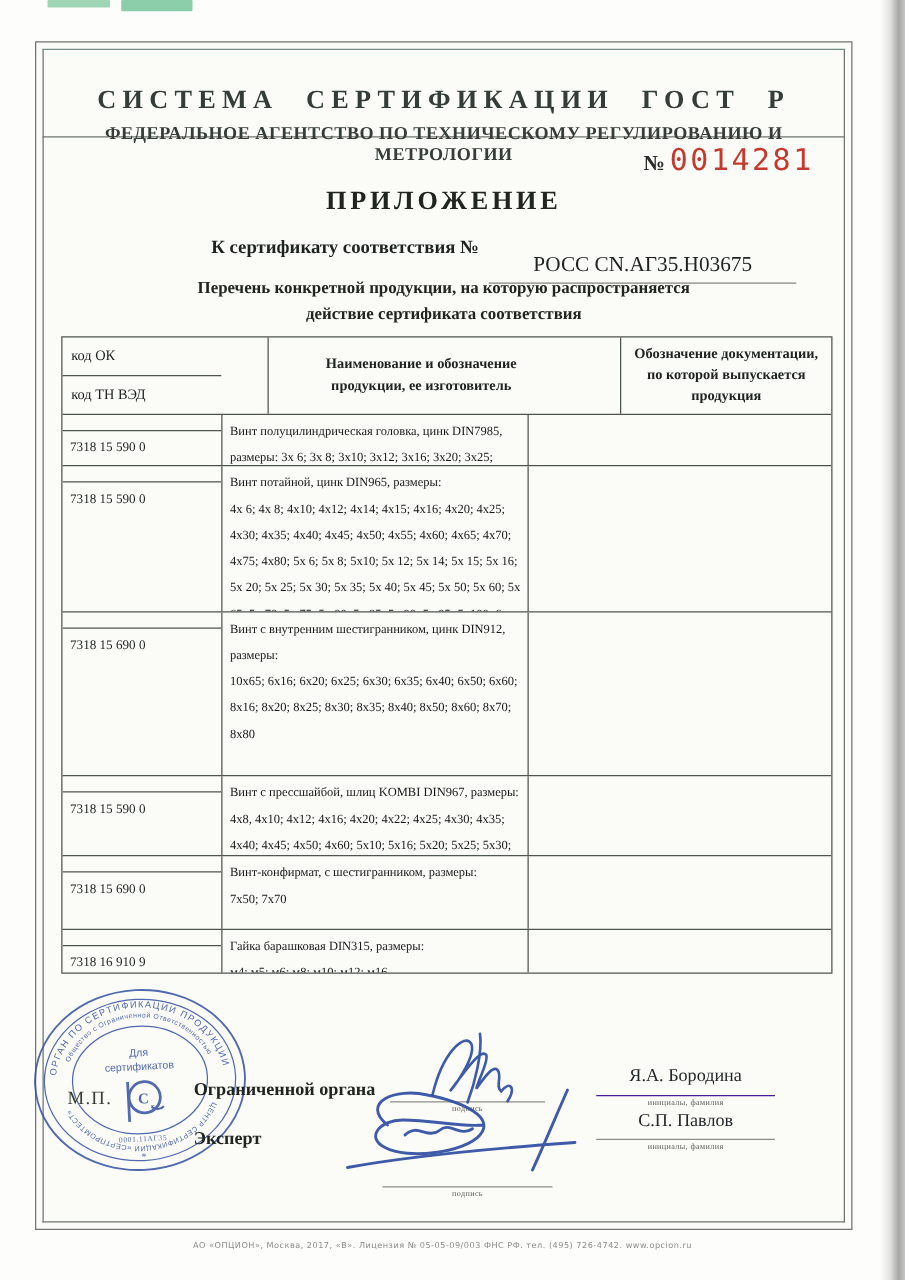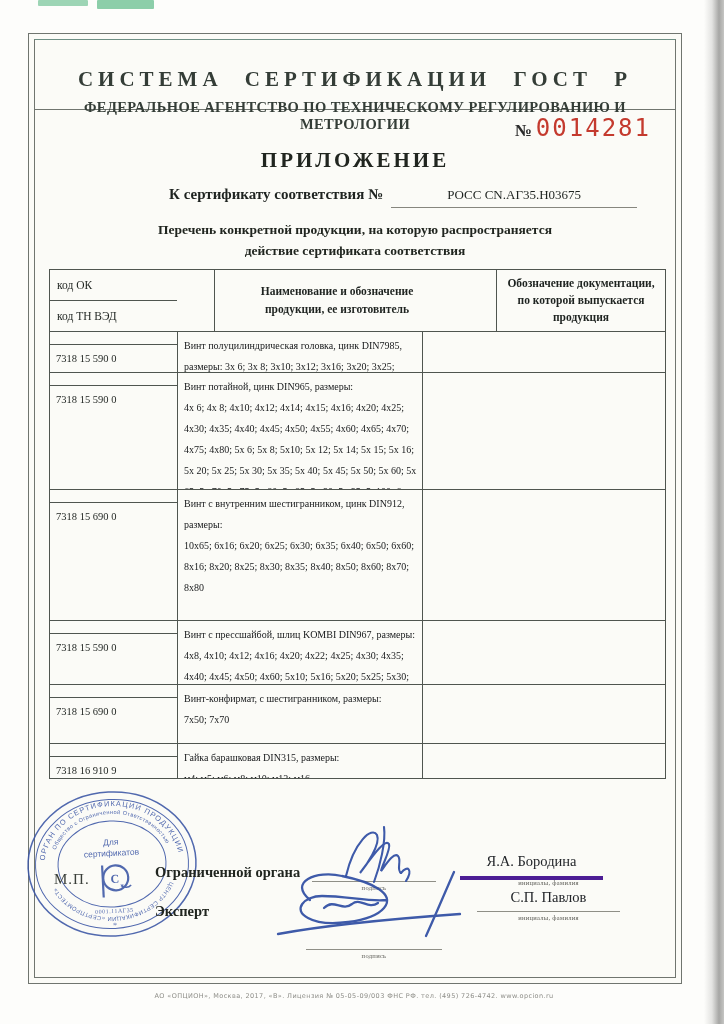--- a/index.html
+++ b/index.html
@@ -39,21 +39,21 @@
   .form-no{position:absolute;top:80px;right:30px;white-space:nowrap;}
   .form-no .nsign{font-size:17px;font-weight:bold;color:#2c2c2c;}
   .form-no .digits{font-family:"DejaVu Sans Mono", monospace;font-size:24px;color:var(--red);letter-spacing:2px;}
 
   .title{position:absolute;left:0;right:0;top:114px;text-align:center;
     font-size:21px;font-weight:bold;letter-spacing:3px;color:#20251f;}
 
   .cert-row{position:absolute;left:140px;top:150px;display:flex;align-items:flex-end;}
   .cert-label{font-size:15px;font-weight:bold;white-space:nowrap;padding-bottom:2px;}
   .cert-line{width:246px;margin-left:8px;border-bottom:1px solid #86867e;
-    text-align:center;font-size:13px;padding-bottom:4px;position:relative;top:3px;}
+    text-align:center;font-size:17px;padding-bottom:4px;position:relative;top:18px;}
 
   .desc{position:absolute;left:0;right:0;top:186px;text-align:center;
     font-size:13.5px;font-weight:bold;line-height:1.55;color:#20251f;}
 
   
   .ptable{position:absolute;left:20px;top:235px;width:615px;
     border:1px solid var(--ln);background:transparent;font-size:10px;}
   .thead{display:flex;height:62px;border-bottom:1px solid var(--ln);box-sizing:border-box;gap:37px;}
   .th1{width:127px;display:flex;flex-direction:column;box-sizing:border-box;}
   .th1 .half{flex:1;display:flex;align-items:center;padding:0 7px;font-size:11.5px;}
@@ -93,21 +93,21 @@
   .role{position:absolute;font-size:14.5px;font-weight:bold;color:#20251f;white-space:nowrap;}
   .role1{left:155px;top:864px;}
   .role2{left:155px;top:903px;}
   .fieldline{position:absolute;border-bottom:1px solid #8f8f87;}
   .caption{position:absolute;font-size:6.5px;color:#5c5c56;text-align:center;letter-spacing:.3px;}
   .sline1{left:312px;top:847px;width:124px;height:34px;}
   .scap1{left:312px;top:884px;width:124px;}
   .sline2{left:306px;top:915px;width:136px;height:34px;}
   .scap2{left:306px;top:952px;width:136px;}
   .nblock{position:absolute;text-align:center;font-size:14.5px;color:#23262a;}
-  .nb1{left:460px;top:853px;width:143px;height:23px;border-bottom:4px solid #4c1d95;}
+  .nb1{left:477px;top:853px;width:143px;height:23px;border-bottom:1px solid #4c1d95;}
   .ncap1{left:477px;top:879px;width:143px;}
   .nb2{left:477px;top:889px;width:143px;height:22px;border-bottom:1px solid #8f8f87;}
   .ncap2{left:477px;top:914px;width:143px;}
   .sig{position:absolute;}
   .sig1{left:330px;top:822px;}
   .sig2{left:268px;top:866px;}
 
   .imprint{position:absolute;left:28px;top:992px;width:652px;text-align:center;
     font-family:"DejaVu Sans", sans-serif;font-size:6.5px;color:#8d8d87;letter-spacing:.4px;}
 </style>

